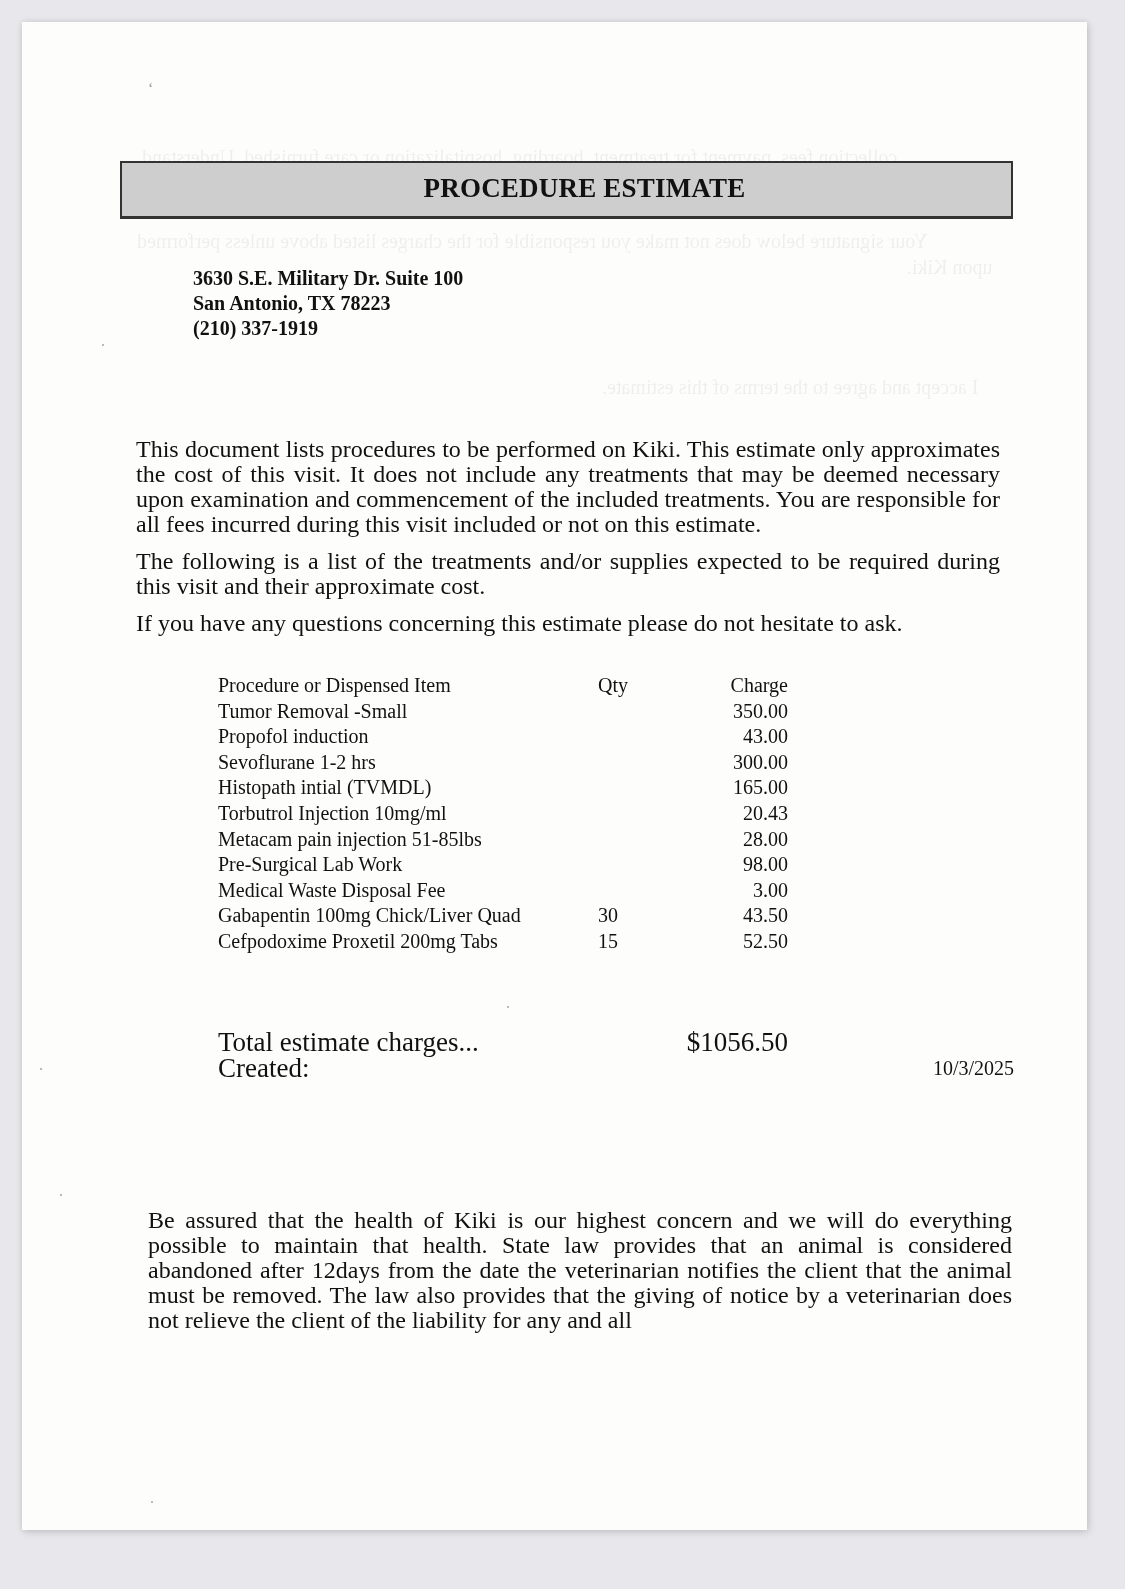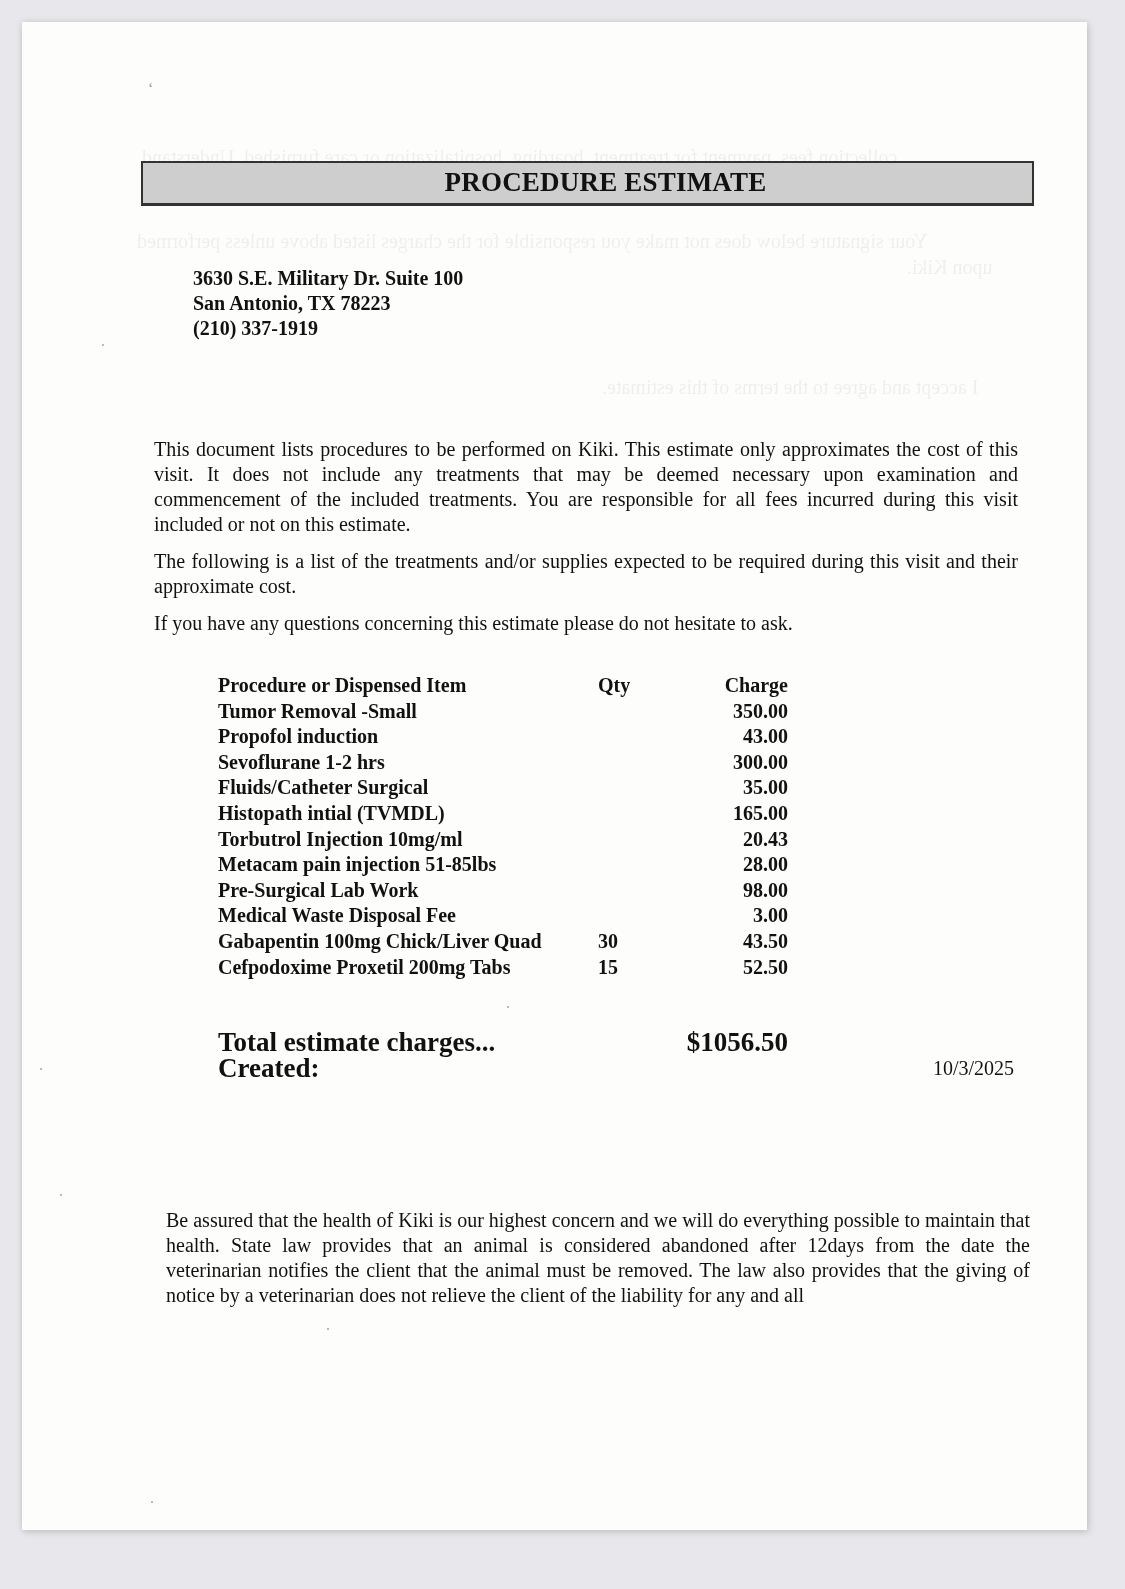--- a/index.html
+++ b/index.html
@@ -28,24 +28,24 @@
     .bleed {
       position: absolute;
       color: rgba(0,0,0,0.06);
       font-size: 20px;
       transform: scaleX(-1);
       white-space: nowrap;
       pointer-events: none;
     }
     .header-box {
       position: absolute;
-      left: 119px;
+      left: 98px;
       top: 139px;
       width: 893px;
-      height: 45px;
+      height: 58px;
       background: #cecece;
       border: 2px solid #333;
       border-bottom-width: 3px;
       display: flex;
       align-items: center;
       justify-content: center;
       padding-left: 36px;
     }
     .header-title {
       font-family: "Liberation Serif", serif;
@@ -59,44 +59,43 @@
       position: absolute;
       left: 131px;
       top: 244px;
       font-weight: bold;
     }
     .clinic .name { font-size: 23px; line-height: 28px; }
     .clinic .line { font-size: 20px; line-height: 25px; margin-left: 40px; }
 
     .para {
       position: absolute;
-      left: 132px;
+      left: 114px;
       width: 864px;
-      font-size: 20px;
+      font-size: 24px;
       line-height: 25px;
       text-align: justify;
       text-align-last: left;
     }
     #p1 { top: 415px; }
     #p2 { top: 527px; }
     #p3 { top: 589px; }
     #p4 { top: 1186px; margin-left: 12px; }
 
     .items {
       position: absolute;
       left: 196px;
       top: 651px;
       width: 580px;
       font-size: 20px;
       line-height: 25.6px;
     }
     .row {
       display: flex;
       height: 25.6px;
-      font-weight: bold;
     }
     .row .c-name { width: 380px; white-space: nowrap; }
     .row .c-qty  { width: 40px; text-align: left; }
     .row .c-chg  { width: 150px; text-align: right; padding-right: 0; }
     .row.header .c-qty { }
     .totals {
       position: absolute;
       left: 196px;
       top: 1008px;
       width: 800px;
@@ -169,25 +168,20 @@
         </div>
         <div class="row">
           <span class="c-name">Propofol induction</span>
           <span class="c-qty"></span>
           <span class="c-chg">43.00</span>
         </div>
         <div class="row">
           <span class="c-name">Sevoflurane 1-2 hrs</span>
           <span class="c-qty"></span>
           <span class="c-chg">300.00</span>
-        </div>
-        <div class="row">
-          <span class="c-name">Fluids/Catheter Surgical</span>
-          <span class="c-qty"></span>
-          <span class="c-chg">35.00</span>
         </div>
         <div class="row">
           <span class="c-name">Histopath intial (TVMDL)</span>
           <span class="c-qty"></span>
           <span class="c-chg">165.00</span>
         </div>
         <div class="row">
           <span class="c-name">Torbutrol Injection 10mg/ml</span>
           <span class="c-qty"></span>
           <span class="c-chg">20.43</span>

